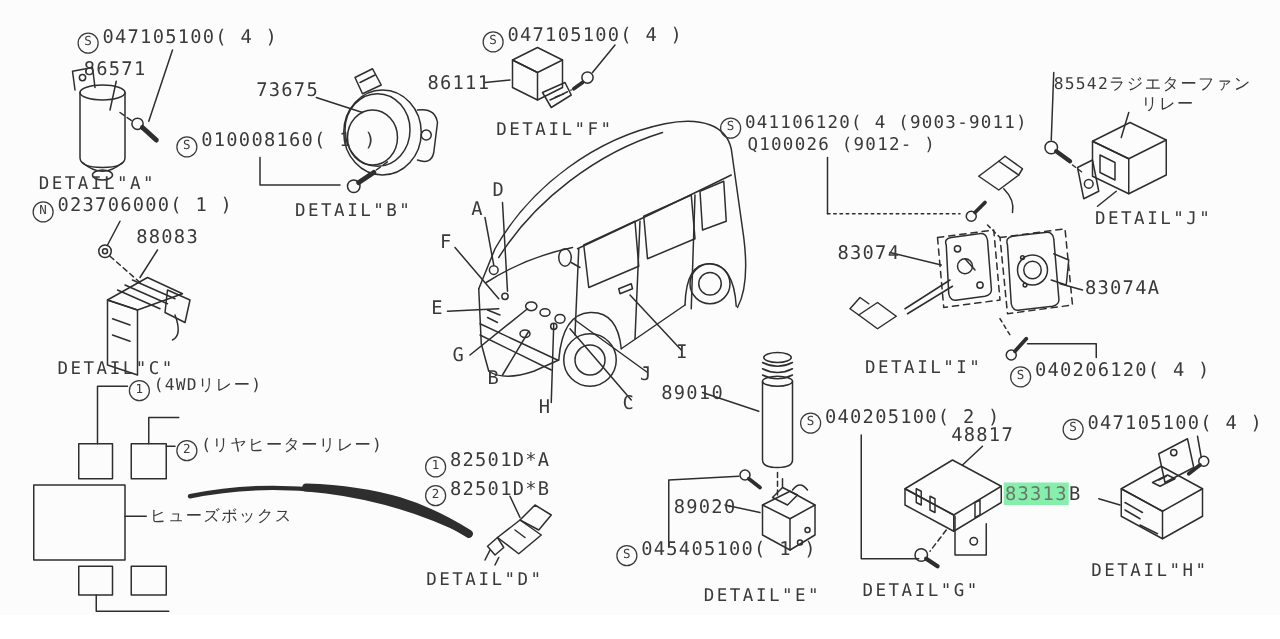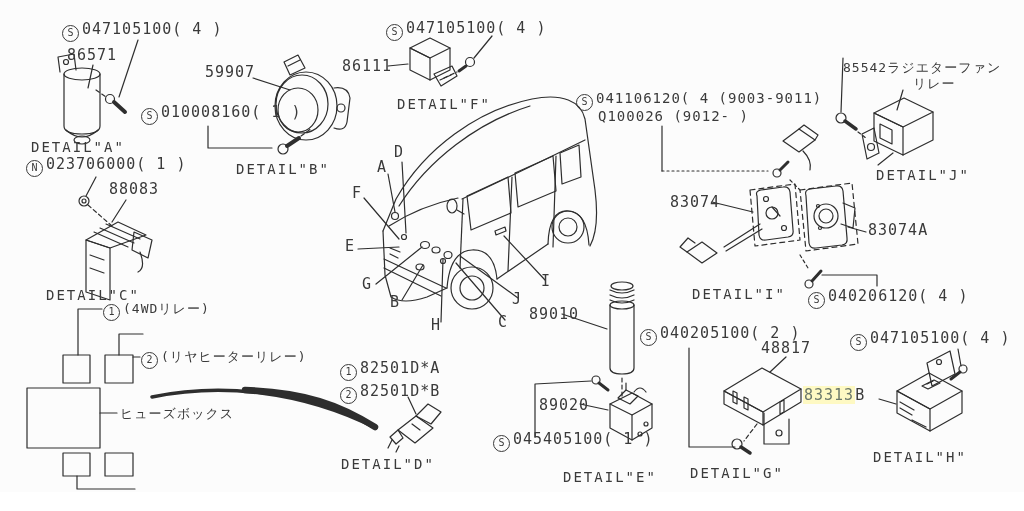--- a/index.html
+++ b/index.html
@@ -7,21 +7,21 @@
          font-family:"DejaVu Sans Mono","Liberation Mono",monospace;color:#3a3a3a;}
   svg.art{position:absolute;left:0;top:0;}
   .lbl{position:absolute;white-space:nowrap;font-size:15px;line-height:1;letter-spacing:1px;}
   .jp{font-size:13px;letter-spacing:1px;}
   .det{letter-spacing:2px;font-size:14px;}
   .callout{font-size:15px;letter-spacing:0;}
   .small{font-size:14px;}
   .circ{display:inline-block;width:15px;height:15px;border:1.5px solid #3a3a3a;border-radius:50%;
         text-align:center;line-height:14px;font-size:10px;letter-spacing:0;margin-right:3px;
         vertical-align:-2px;}
-  .hl{background:#fef9c3;color:#6b786b;padding:0 1px;}
+  .hl{background:#86efac;color:#6b786b;padding:0 1px;}
 </style>
 </head>
 <body>
 
 <div class="stage">
 
 <svg class="art" width="1024" height="511" viewBox="0 0 1024 511" stroke="#2e2e2e" fill="none" stroke-width="1.2" stroke-linecap="round" stroke-linejoin="round">
 
   <g>
     <path d="M60,72 L58,57 L74,54 L76,70"></path>
@@ -271,21 +271,21 @@
 <div class="lbl" style="left:67px;top:48px"><span>86571</span></div>
 <div class="lbl det" style="left:31px;top:140px"><span>DETAIL"A"</span></div>
 <div class="lbl" style="left:26px;top:157px"><span class="circ">N</span><span>023706000( 1  )</span></div>
 <div class="lbl" style="left:109px;top:182px"><span>88083</span></div>
 <div class="lbl det" style="left:46px;top:288px"><span>DETAIL"C"</span></div>
 
 <div class="lbl jp" style="left:103px;top:302px"><span class="circ">1</span><span>(4WDリレー)</span></div>
 <div class="lbl jp" style="left:141px;top:350px"><span class="circ">2</span><span>(リヤヒーターリレー)</span></div>
 <div class="lbl jp" style="left:120px;top:407px"><span>ヒューズボックス</span></div>
 
-<div class="lbl" style="left:205px;top:65px"><span>59907</span></div>
+<div class="lbl" style="left:205px;top:65px"><span>73675</span></div>
 <div class="lbl" style="left:141px;top:105px"><span class="circ">S</span><span>010008160( 1  )</span></div>
 <div class="lbl det" style="left:236px;top:162px"><span>DETAIL"B"</span></div>
 
 <div class="lbl" style="left:386px;top:21px"><span class="circ">S</span><span>047105100( 4  )</span></div>
 <div class="lbl" style="left:342px;top:59px"><span>86111</span></div>
 <div class="lbl det" style="left:397px;top:97px"><span>DETAIL"F"</span></div>
 
 <div class="lbl small" style="left:576px;top:91px"><span class="circ">S</span><span>041106120( 4 (9003-9011)</span></div>
 <div class="lbl small" style="left:598px;top:109px"><span>Q100026 (9012-        )</span></div>
 

